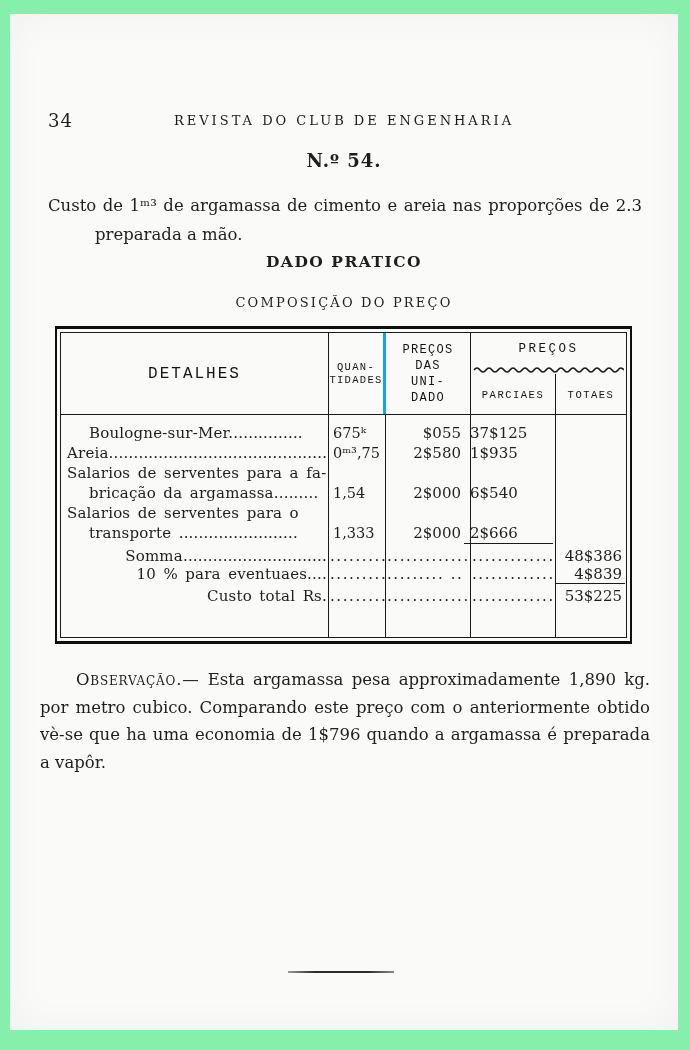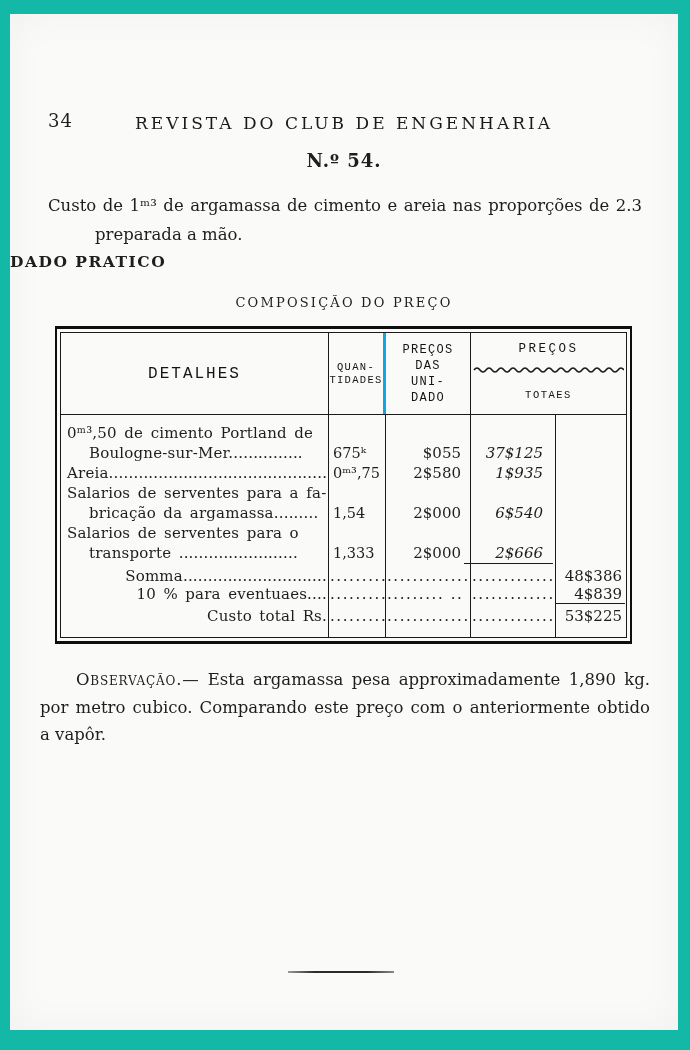--- a/index.html
+++ b/index.html
@@ -5,37 +5,37 @@
 <style>
   html,body{margin:0;padding:0;}
   body{
     width:690px;height:1050px;
     background:#070707;
     font-family:"DejaVu Serif","Liberation Serif",serif;
     color:#1e1e1c;
     position:relative;
     overflow:hidden;
   }
-  .scan{position:absolute;inset:0;background:#14b8a6;}
+  .scan{position:absolute;inset:0;background:#86efac;}
   .page{
     position:absolute;left:10px;top:14px;width:668px;height:1016px;
     background:#fafaf8;
     box-shadow:inset 0 0 40px rgba(0,0,0,0.04);
   }
   
   .pagenum{position:absolute;left:38px;top:96px;font-size:18px;letter-spacing:1px;}
   .journal{position:absolute;left:0;top:99px;width:100%;text-align:center;
-    font-size:17px;letter-spacing:3px;color:#1a1a1a;}
+    font-size:13px;letter-spacing:3px;color:#1a1a1a;}
   .article-no{position:absolute;left:0;top:136px;width:100%;text-align:center;
     font-size:18px;font-weight:bold;letter-spacing:1px;}
   
   .intro{position:absolute;left:38px;top:177px;width:594px;font-size:16.5px;line-height:29px;}
   .intro .l1{text-align:justify;text-align-last:justify;text-justify:inter-word;white-space:normal;}
   .intro .l2{padding-left:47px;}
-  .h-dado{position:absolute;left:0;top:238px;width:100%;
+  .h-dado{position:absolute;left:0;top:238px;width:100%;text-align:center;
     font-size:15.5px;font-weight:bold;letter-spacing:1.5px;}
   .h-comp{position:absolute;left:0;top:281px;width:100%;text-align:center;
     font-size:13px;letter-spacing:2.2px;}
   
   .tbl-outer{
     position:absolute;left:45px;top:312px;width:577px;height:318px;
     box-sizing:border-box;border:2px solid #0e0e0e;padding:3px;
     border-top-width:3px;border-bottom-width:3px;
   }
   .tbl-inner{
@@ -66,21 +66,21 @@
   .vl1{left:267px;} .vl2{left:324px;} .vl3{left:409px;} .vl4{left:494px;}
   .bline{display:grid;grid-template-columns:267px 57px 85px 85px 71px;height:20px;
     font-size:15px;line-height:20px;}
   .sline{height:18px;line-height:18px;}
   .cell{box-sizing:border-box;overflow:hidden;white-space:nowrap;}
   .c-det{padding-left:6px;word-spacing:2.5px;letter-spacing:0.2px;}
   .c-det.indent{padding-left:28px;}
   .c-det.rlabel{text-align:right;padding-right:1px;padding-left:0;}
   .c-qty{padding-left:5px;font-size:14.5px;}
   .c-unit{text-align:right;padding-right:9px;}
-  .c-parc{text-align:right;padding-right:12px;font-style:italic;}
+  .c-parc{padding-right:12px;}
   .c-tot{text-align:right;padding-right:4px;}
   .c-dots{padding-left:2px;letter-spacing:1.6px;color:#1e1e1c;}
   .spacer{height:4px;}
   .sum-line{grid-column:4;border-top:1px solid #1a1a1a;margin-left:-6px;margin-right:2px;}
   .tot-line{grid-column:5;border-top:1px solid #1a1a1a;margin-right:1px;}
   
   .obs{position:absolute;left:30px;top:652px;width:610px;font-size:16.5px;line-height:27.5px;}
   .obs .jline{text-align:justify;text-align-last:justify;text-justify:inter-word;}
   .obs .first{padding-left:36px;}
   .smallcaps{font-variant:small-caps;letter-spacing:0.8px;}
@@ -121,35 +121,33 @@
             <span>DAS</span>
             <span>UNI-</span>
             <span>DADO</span>
           </div>
           <div class="th th-group">
             <div class="precos-label">PREÇOS</div>
             <svg class="wavy" viewBox="0 0 151 8" preserveAspectRatio="none">
               <path d="M1,4 Q4,0 7,4 T13,4 T19,4 T25,4 T31,4 T37,4 T43,4 T49,4 T55,4 T61,4 T67,4 T73,4 T79,4 T85,4 T91,4 T97,4 T103,4 T109,4 T115,4 T121,4 T127,4 T133,4 T139,4 T145,4 T151,4" fill="none" stroke="#1a1a1a" stroke-width="1.6"></path>
             </svg>
             <div class="subheads">
+              <div class="subhead">PARCIAES</div>
               <div class="subhead last">TOTAES</div>
             </div>
           </div>
         </div>
 
         <div class="tbody">
           <div class="vline vl1"></div>
           <div class="vline vl2"></div>
           <div class="vline vl3"></div>
           <div class="vline vl4"></div>
 
           <div class="bline">
-            <div class="cell c-det">0ᵐ³,50 de cimento Portland de</div>
-          </div>
-          <div class="bline">
             <div class="cell c-det indent">Boulogne-sur-Mer...............</div>
             <div class="cell c-qty">675ᵏ</div>
             <div class="cell c-unit">$055</div>
             <div class="cell c-parc">37$125</div>
             <div class="cell c-tot"></div>
           </div>
 
           <div class="bline">
             <div class="cell c-det">Areia..................................................</div>
             <div class="cell c-qty">0ᵐ³,75</div>
@@ -213,19 +211,20 @@
         </div>
 
       </div>
     </div>
 
     <div class="obs">
       <div class="jline first">
         <span class="smallcaps">Observação.—</span><span> Esta argamassa pesa approximadamente 1,890 kg.</span>
       </div>
       <div class="jline">por metro cubico. Comparando este preço com o anteriormente obtido</div>
+      <div class="jline">vè-se que ha uma economia de 1$796 quando a argamassa é preparada</div>
       <div class="last">a vapôr.</div>
     </div>
 
     <div class="end-rule"></div>
 
   </div>
 </div>
 
 </body></html>

